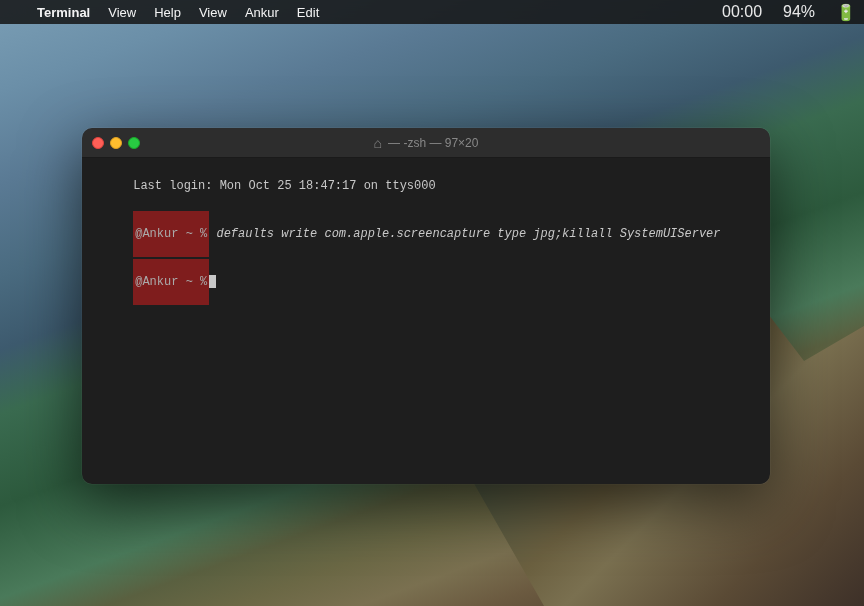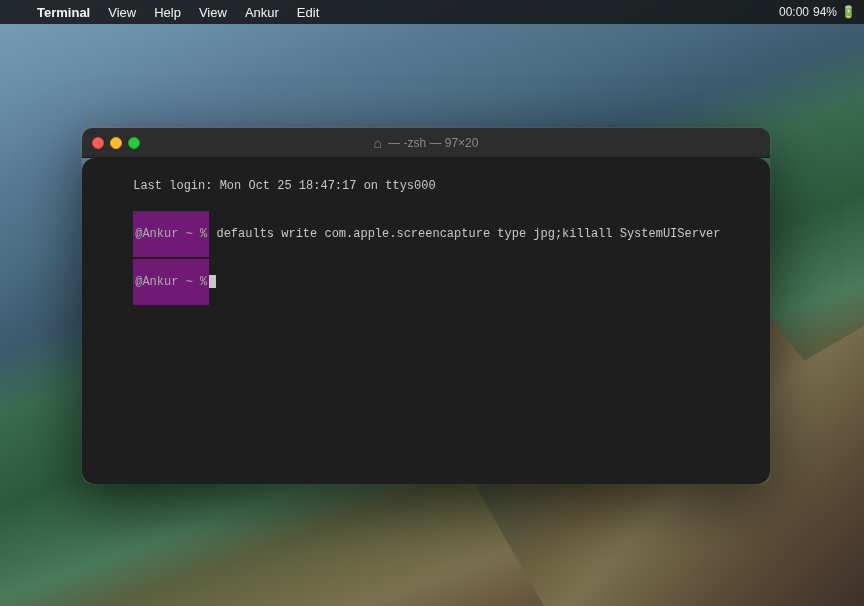--- a/index.html
+++ b/index.html
@@ -86,22 +86,22 @@
     }
 
     .menubar-item.active {
       font-weight: 600;
     }
 
     .menubar-right {
       margin-left: auto;
       display: flex;
       align-items: center;
-      gap: 4px;
-      font-size: 12px;
+      gap: 21px;
+      font-size: 16px;
       color: rgba(255,255,255,0.9);
     }
 
     
     .terminal-window {
       position: absolute;
       top: 128px;
       left: 82px;
       width: 688px;
       height: 356px;
@@ -157,40 +157,40 @@
 
     
     .terminal-body {
       background: #1e1e1e;
       height: calc(100% - 30px);
       padding: 4px 8px;
       font-family: 'Menlo', 'Monaco', 'Courier New', monospace;
       font-size: 12px;
       color: #c8c8c8;
       overflow: hidden;
-      border-radius: 13px;
     }
 
     .terminal-line {
       line-height: 16px;
       white-space: pre;
     }
 
     .prompt-user {
       color: #aaaaaa;
-      background: #701a75;
+      background: #7f1d1d;
       padding: 16px 2px;
     }
 
     .prompt-symbol {
       color: #c8c8c8;
     }
 
     .command-text {
       color: #c8c8c8;
+      font-style: italic;
     }
 
     .cursor {
       display: inline-block;
       width: 7px;
       height: 13px;
       background: #c8c8c8;
       vertical-align: middle;
       animation: blink 1s step-end infinite;
     }

